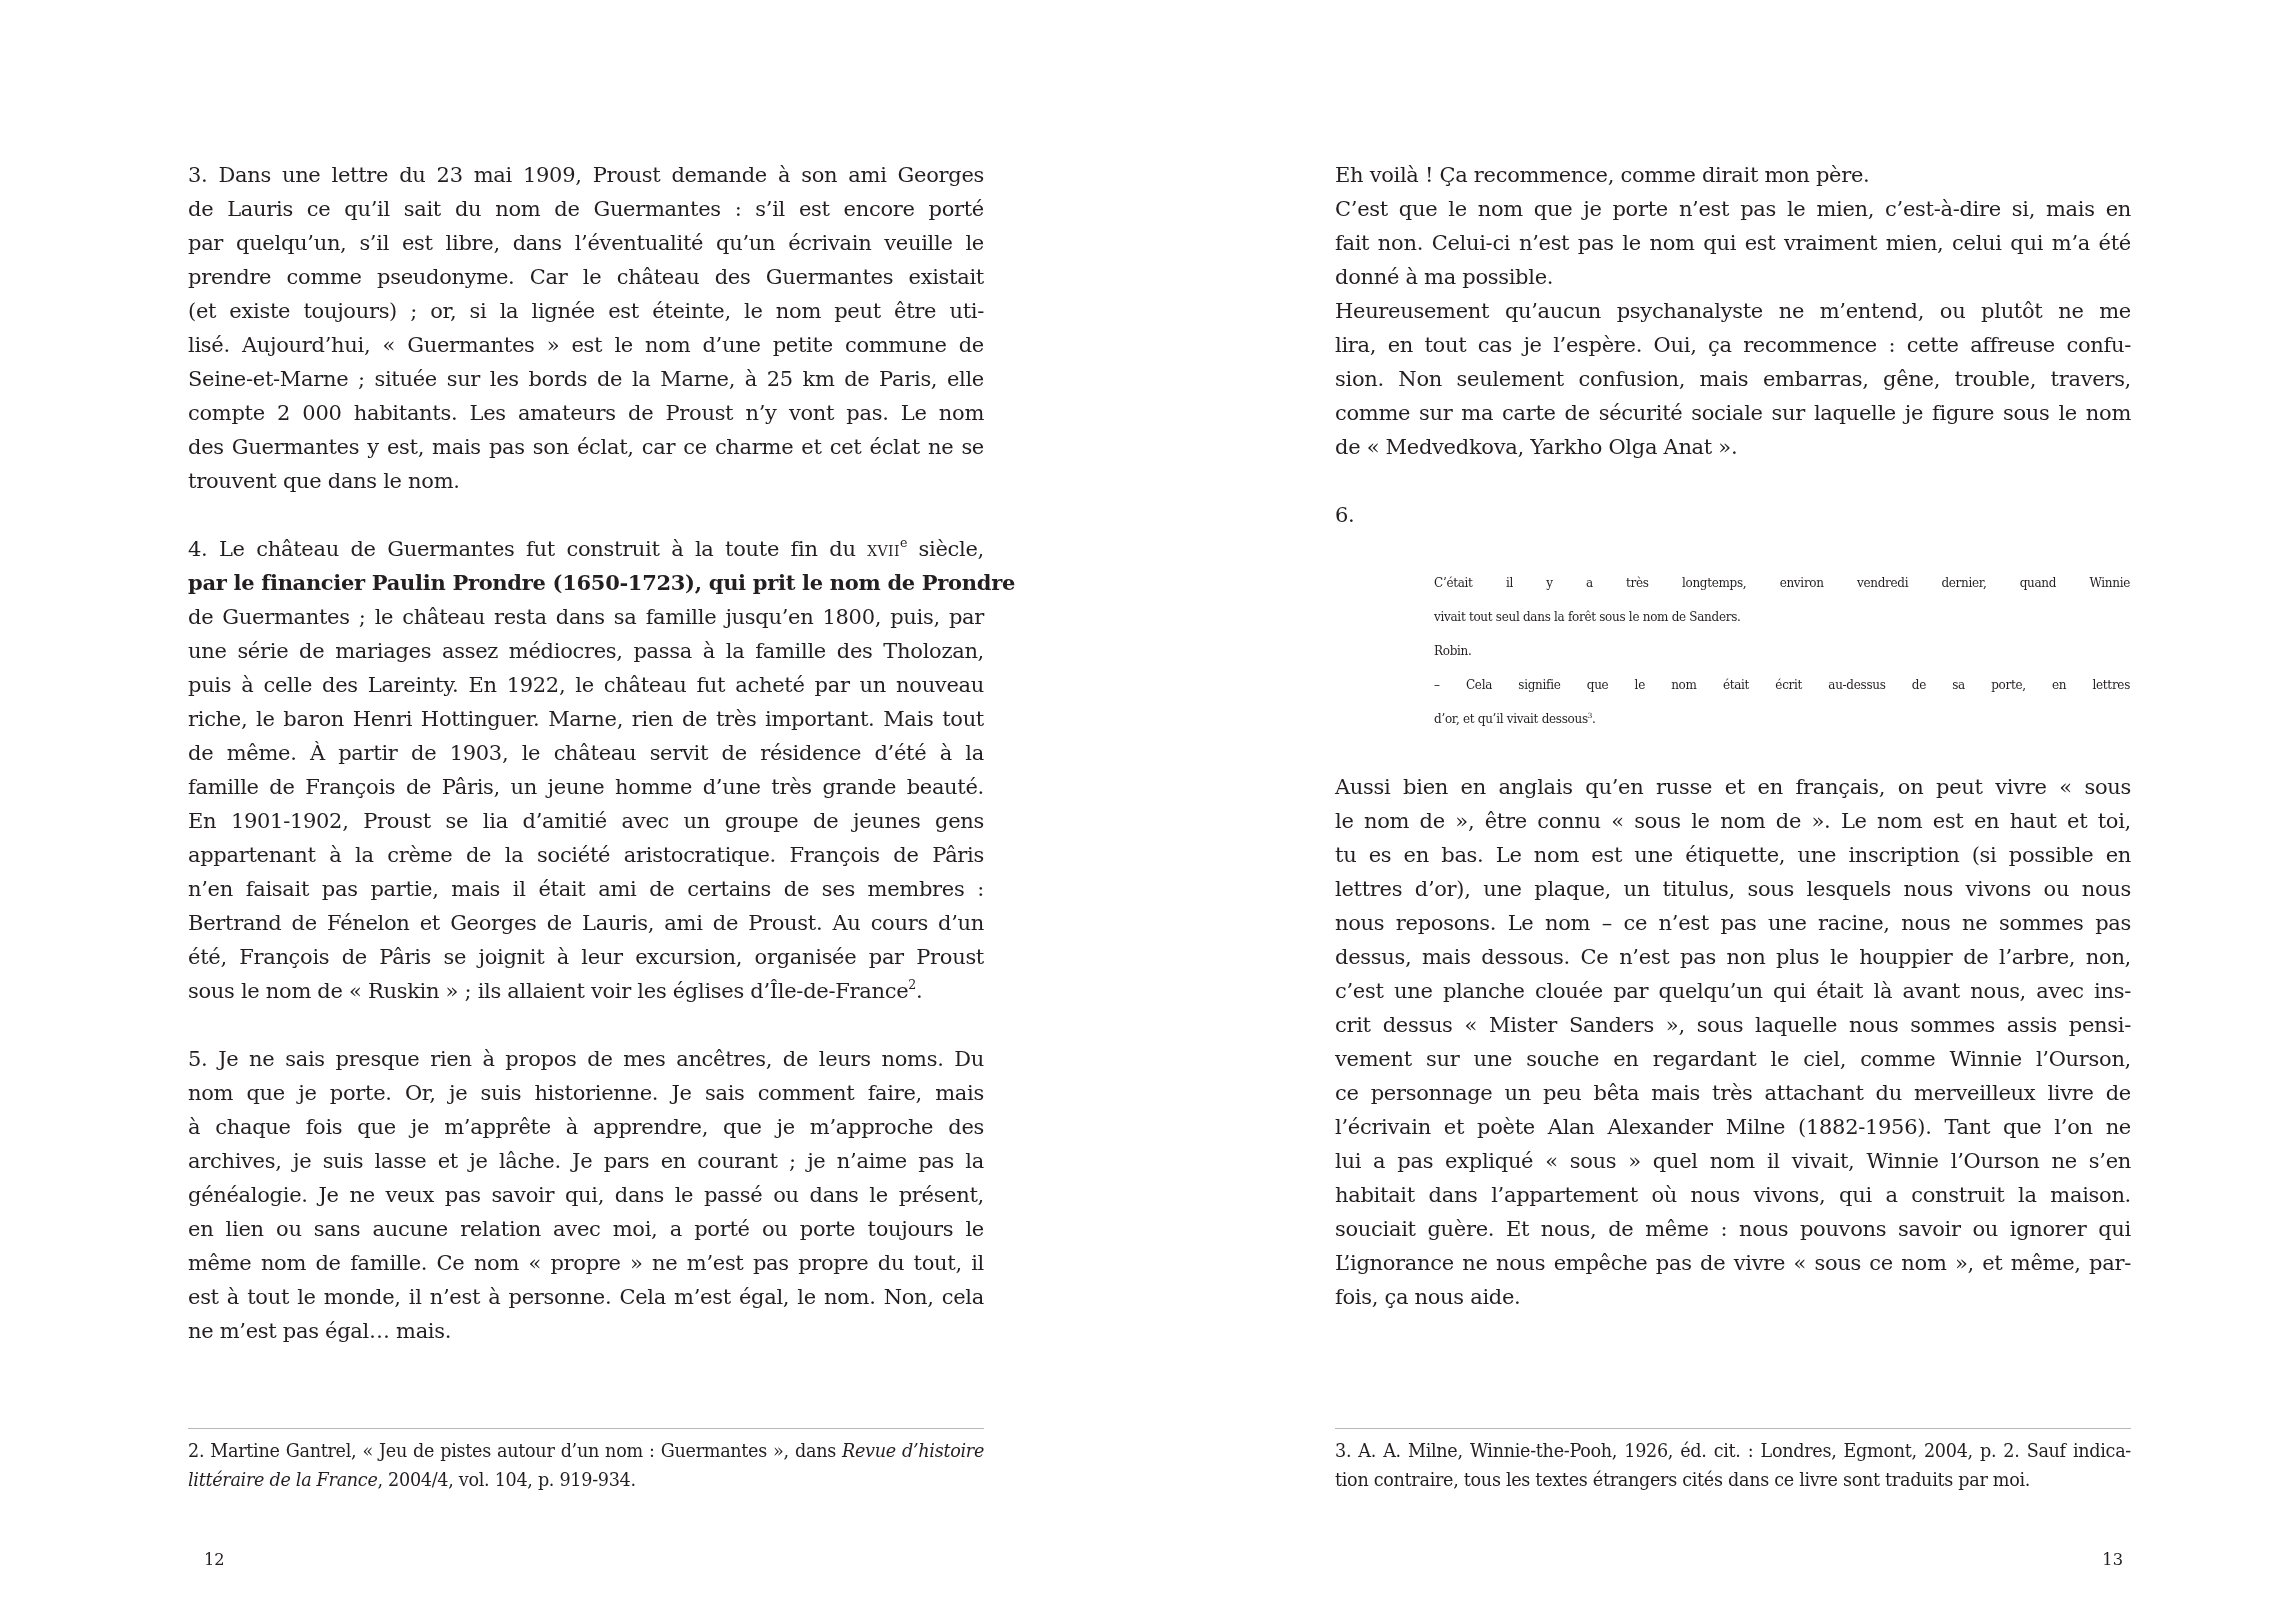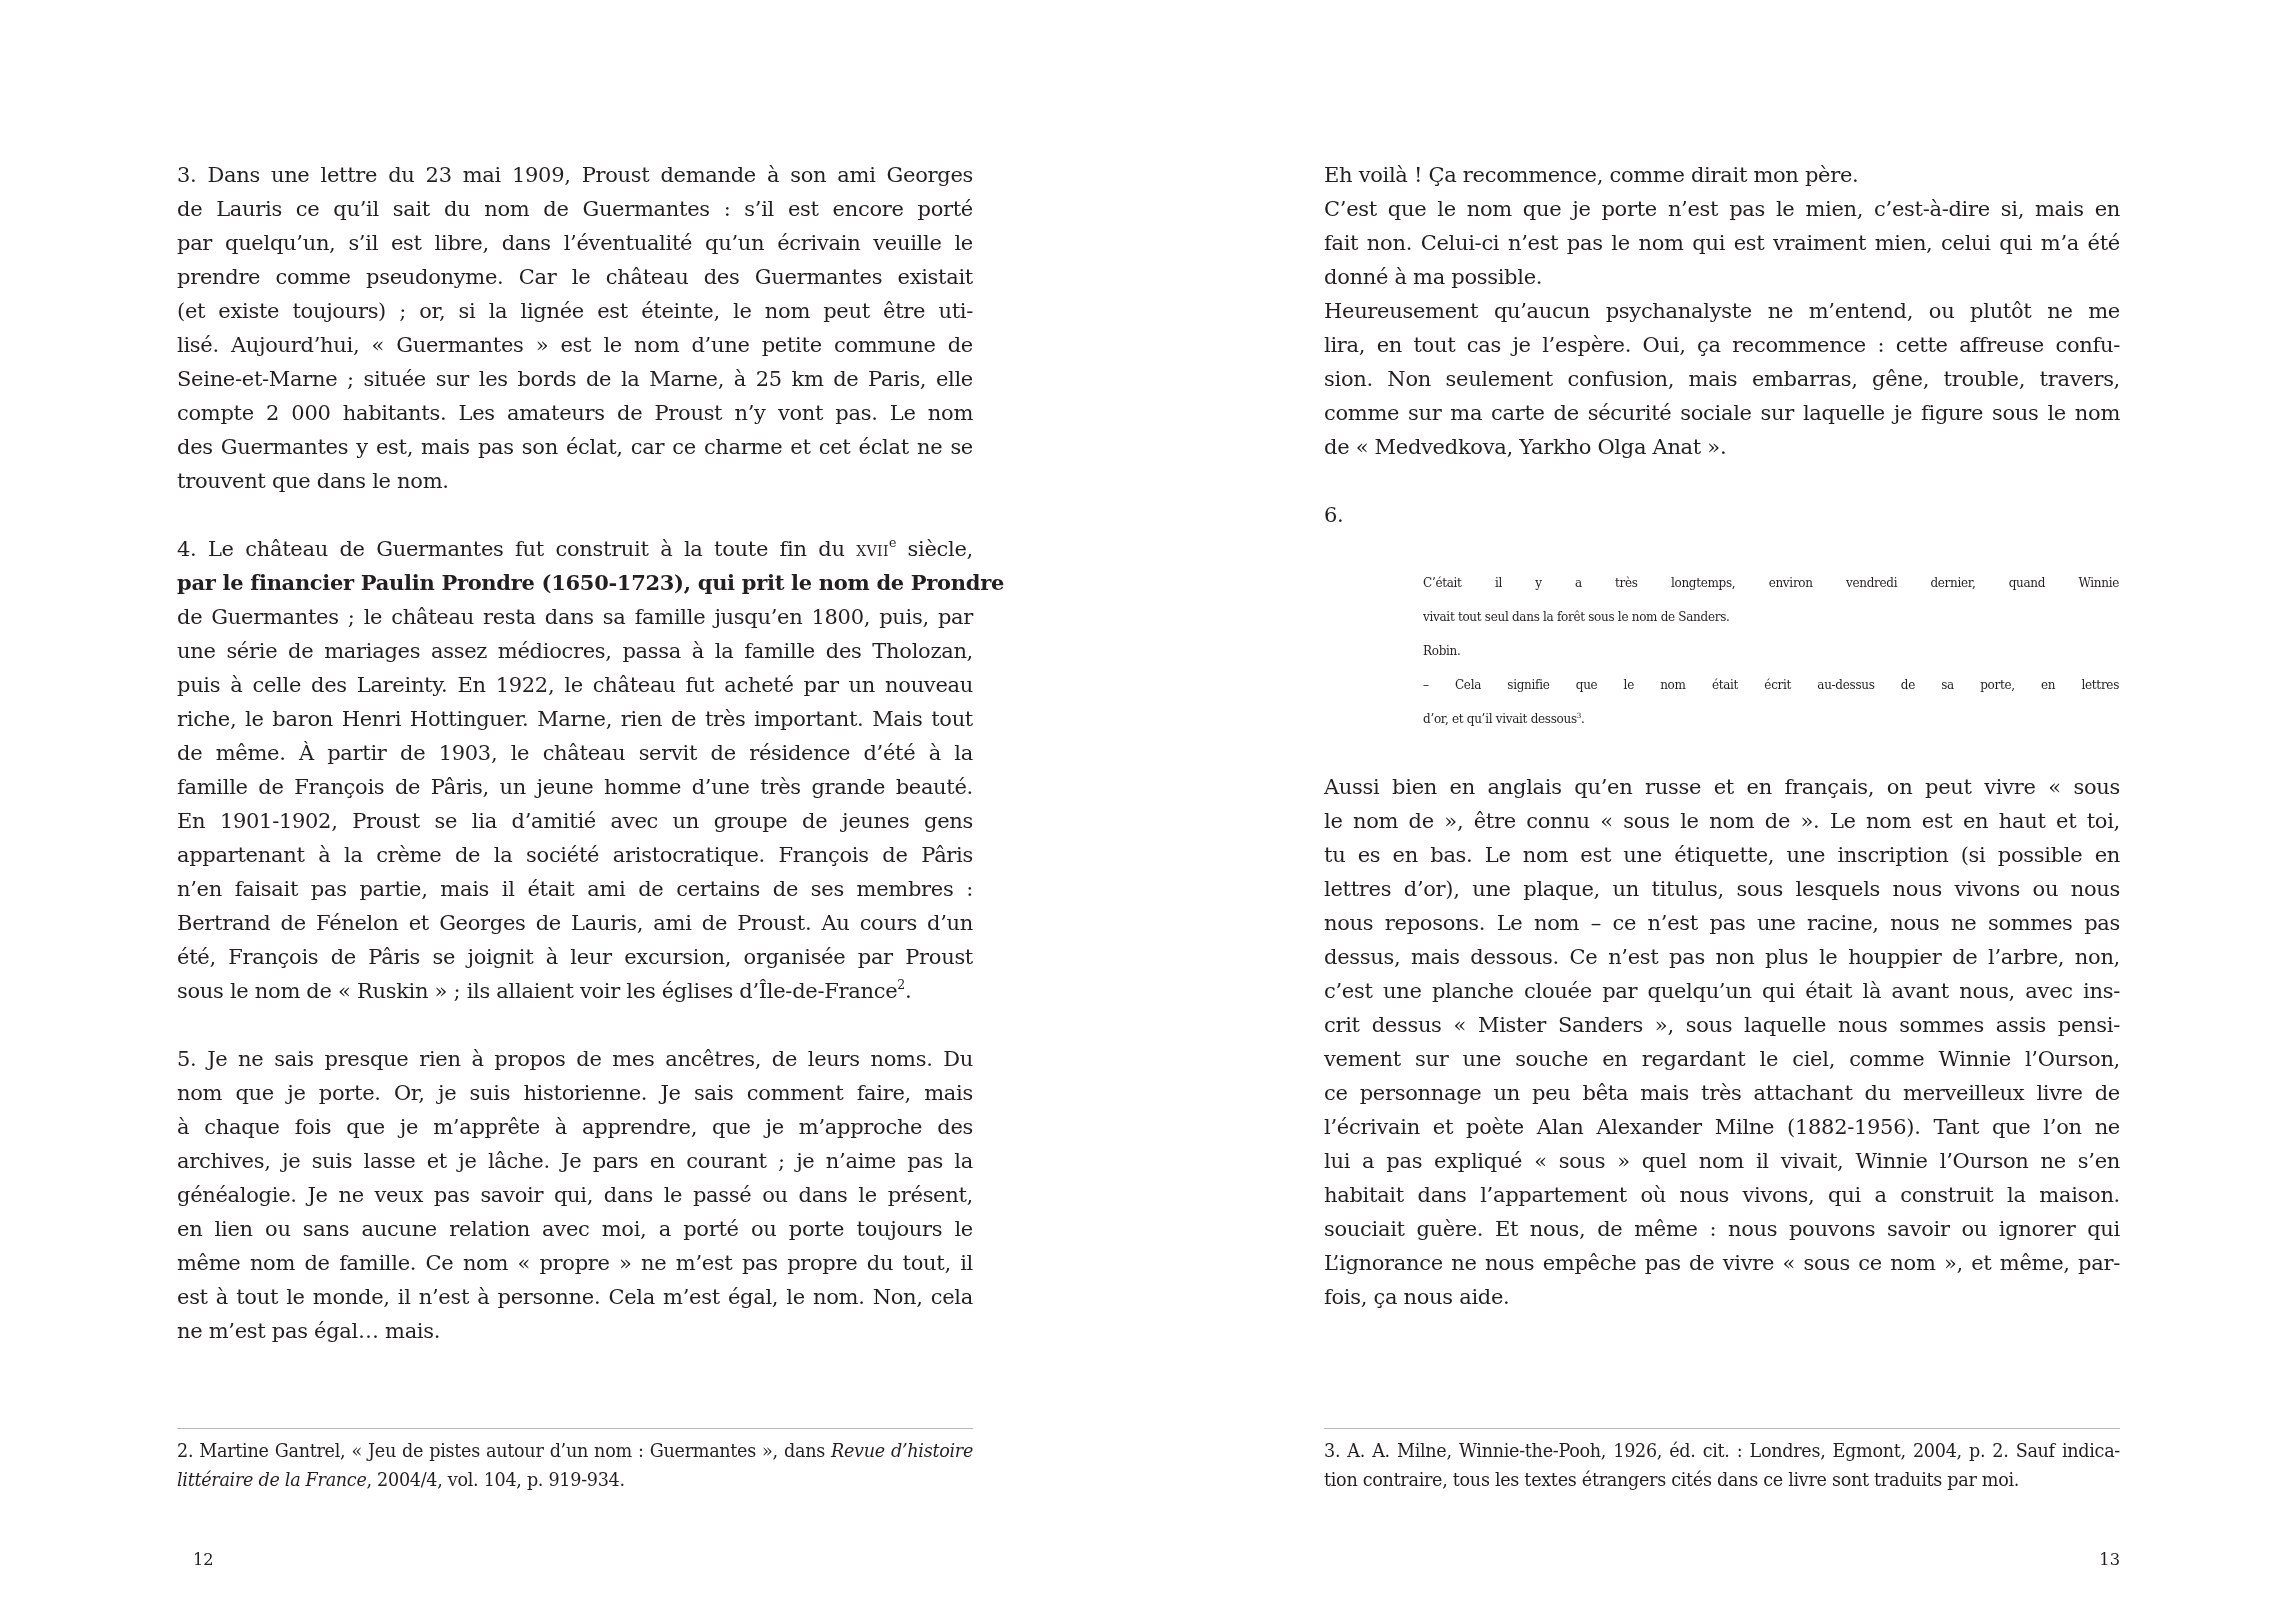--- a/index.html
+++ b/index.html
@@ -1,39 +1,39 @@
 <!DOCTYPE html>
 <html style="font-size:13.7px"><head>
 <meta charset="utf-8">
 <style>
   html, body { margin: 0; padding: 0; background: #ffffff; }
   body { width: 2295px; height: 1621px; position: relative; overflow: hidden;
          font-family: "DejaVu Serif", "Liberation Serif", serif; color: #231f20; }
-  .page { position: absolute; top: 0; width: 796px; height: 1517px; }
+  .page { position: absolute; top: 0; width: 796px; height: 1517px; margin-left: 11px; }
   .page.left { left: 177px; }
   .page.right { left: 1324px; }
   .body-text { position: absolute; top: 158px; left: 0; width: 796px;
                font-size: 21px; line-height: 34px; letter-spacing: -0.3px; }
   .ln { display: block; height: 34px; white-space: nowrap; text-align: justify;
         text-align-last: justify; overflow: visible; }
   .ln.last { text-align-last: left; }
   .blank { height: 34px; }
   .quote { margin-left: 99px; width: 696px; font-size: 12px; letter-spacing: -0.3px; }
   .quote .ln { height: 34px; }
   .sc { font-variant: small-caps; font-size: 0.92em; letter-spacing: 0.4px; }
   sup { font-size: 0.6em; line-height: 0; vertical-align: 0.7em; }
   .rule { position: absolute; top: 1428px; left: 0; width: 796px; height: 0;
           border-top: 1.7px solid #b8b8b8; }
   .footnote { position: absolute; top: 1437px; left: 0; width: 796px;
               font-size: 17.6px; line-height: 29px; letter-spacing: -0.3px; }
   .footnote .ln { height: 29px; }
   .footnote i { font-style: italic; }
   .folio { position: absolute; top: 1550px; font-size: 16.3px; line-height: 20.6px; }
   .left .folio { left: 16px; }
-  .right .folio { right: 0; text-align: right; }
+  .right .folio { right: 8px; text-align: right; }
 </style>
 </head>
 <body>
 
 <div class="page left">
   <div class="body-text">
     <div>
       <span class="ln" style="display: block;">3. Dans une lettre du 23 mai 1909, Proust demande à son ami Georges</span>
       <span class="ln" style="display: block;">de Lauris ce qu’il sait du nom de Guermantes : s’il est encore porté</span>
       <span class="ln" style="display: block;">par quelqu’un, s’il est libre, dans l’éventualité qu’un écrivain veuille le</span>

